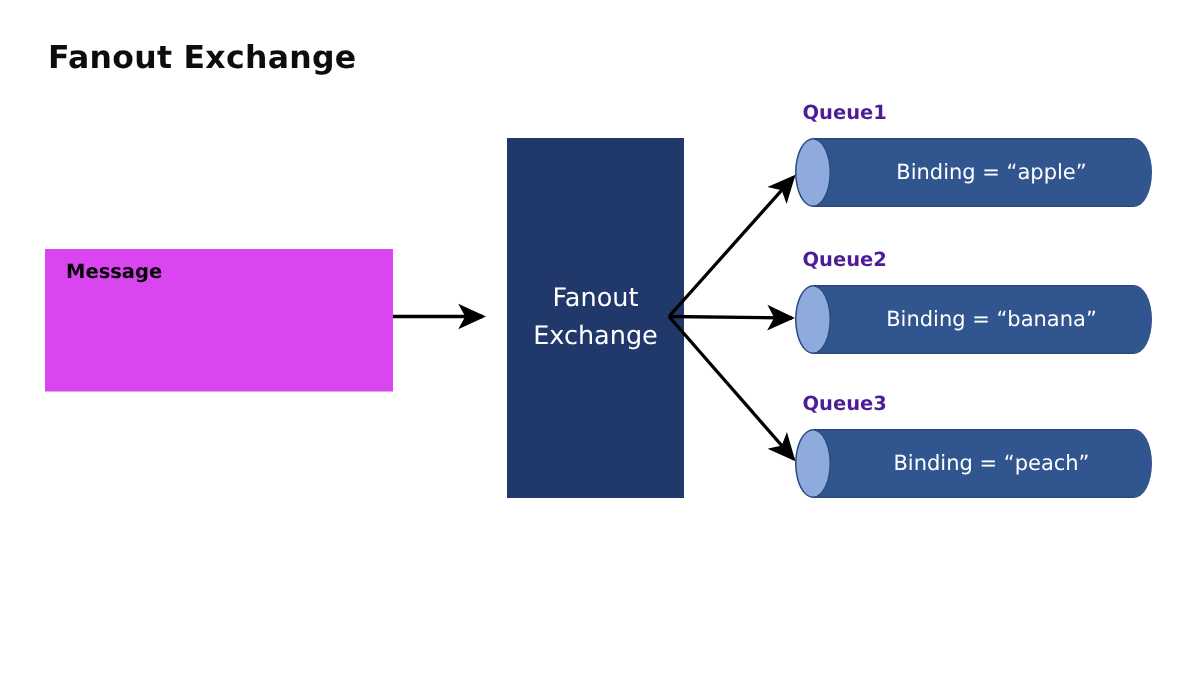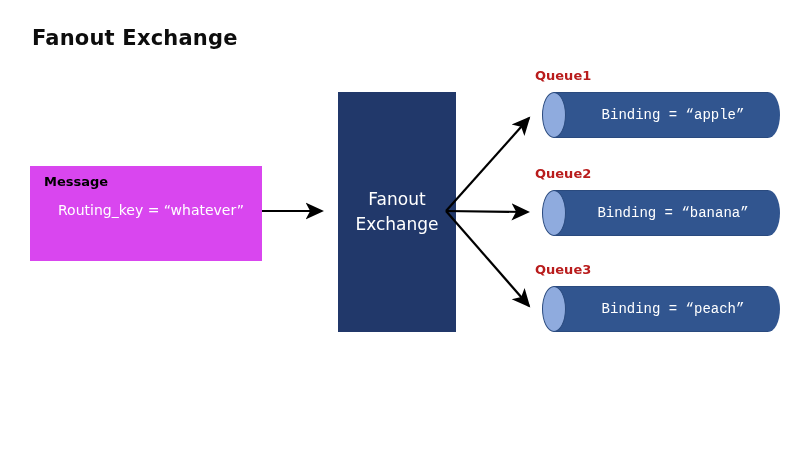--- a/index.html
+++ b/index.html
@@ -80,29 +80,28 @@
     line-height: 25px;
     color: #ffffff;
     white-space: pre-line;
   }
 
   
   .queue-label {
     position: absolute;
     font-size: 13px;
     font-weight: bold;
-    color: #b91c1c;
+    color: #4c1d95;
     white-space: nowrap;
   }
   .queue-cyl {
     position: absolute;
-    left: 542px;
+    left: 530px;
     width: 238px;
     height: 46px;
-    font-family: Liberation Mono, monospace;
   }
   .queue-body {
     position: absolute;
     left: 12px;
     top: 0;
     width: 214px;
     height: 46px;
     background: #31558F;
     border-top: 1px solid #2A4A7E;
     border-bottom: 1px solid #2A4A7E;
@@ -154,21 +153,20 @@
 </style>
 </head>
 <body>
 
 <div id="canvas">
 
   <div id="page-title">Fanout Exchange</div>
 
   <div id="message-box">
     <div id="message-title">Message</div>
-    <div id="message-routing-key">Routing_key = “whatever”</div>
   </div>
 
   <div id="exchange-box">
     <div id="exchange-label">Fanout
 Exchange</div>
   </div>
 
   <div class="queue-label" style="left:535px; top:68px;">Queue1</div>
   <div class="queue-cyl" style="top:92px;">
     <div class="queue-right-cap"></div>

